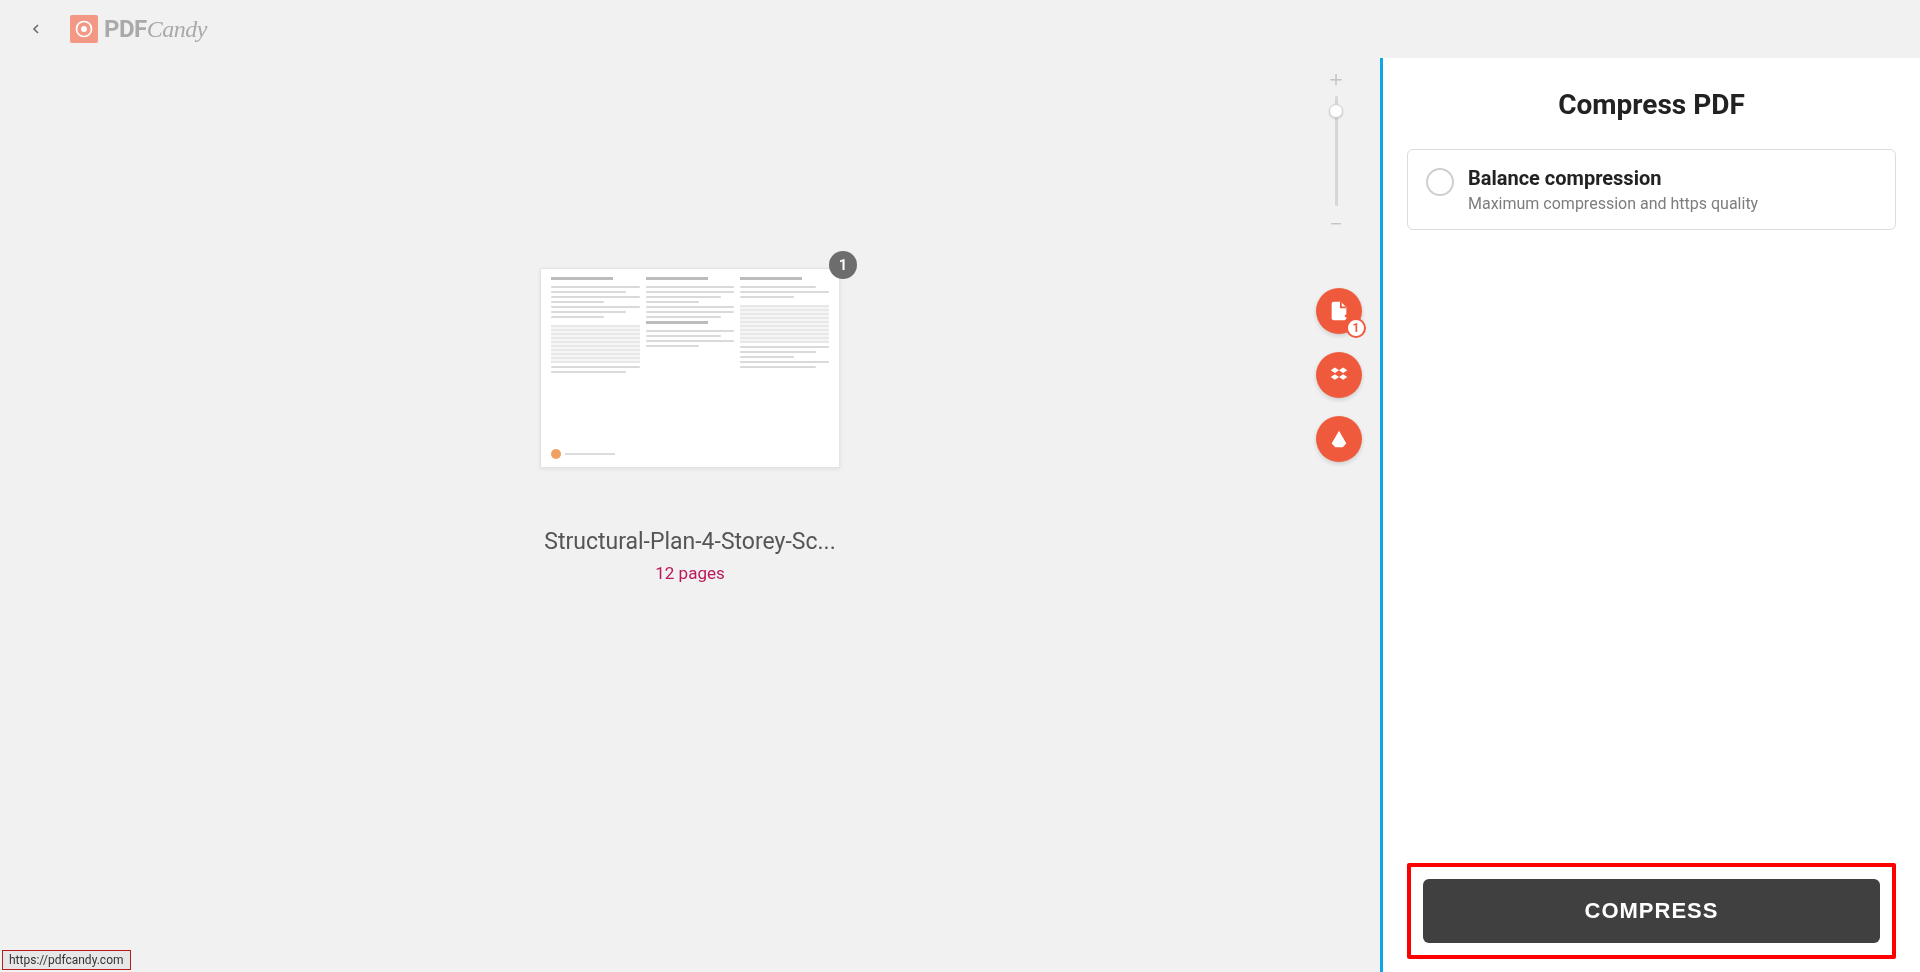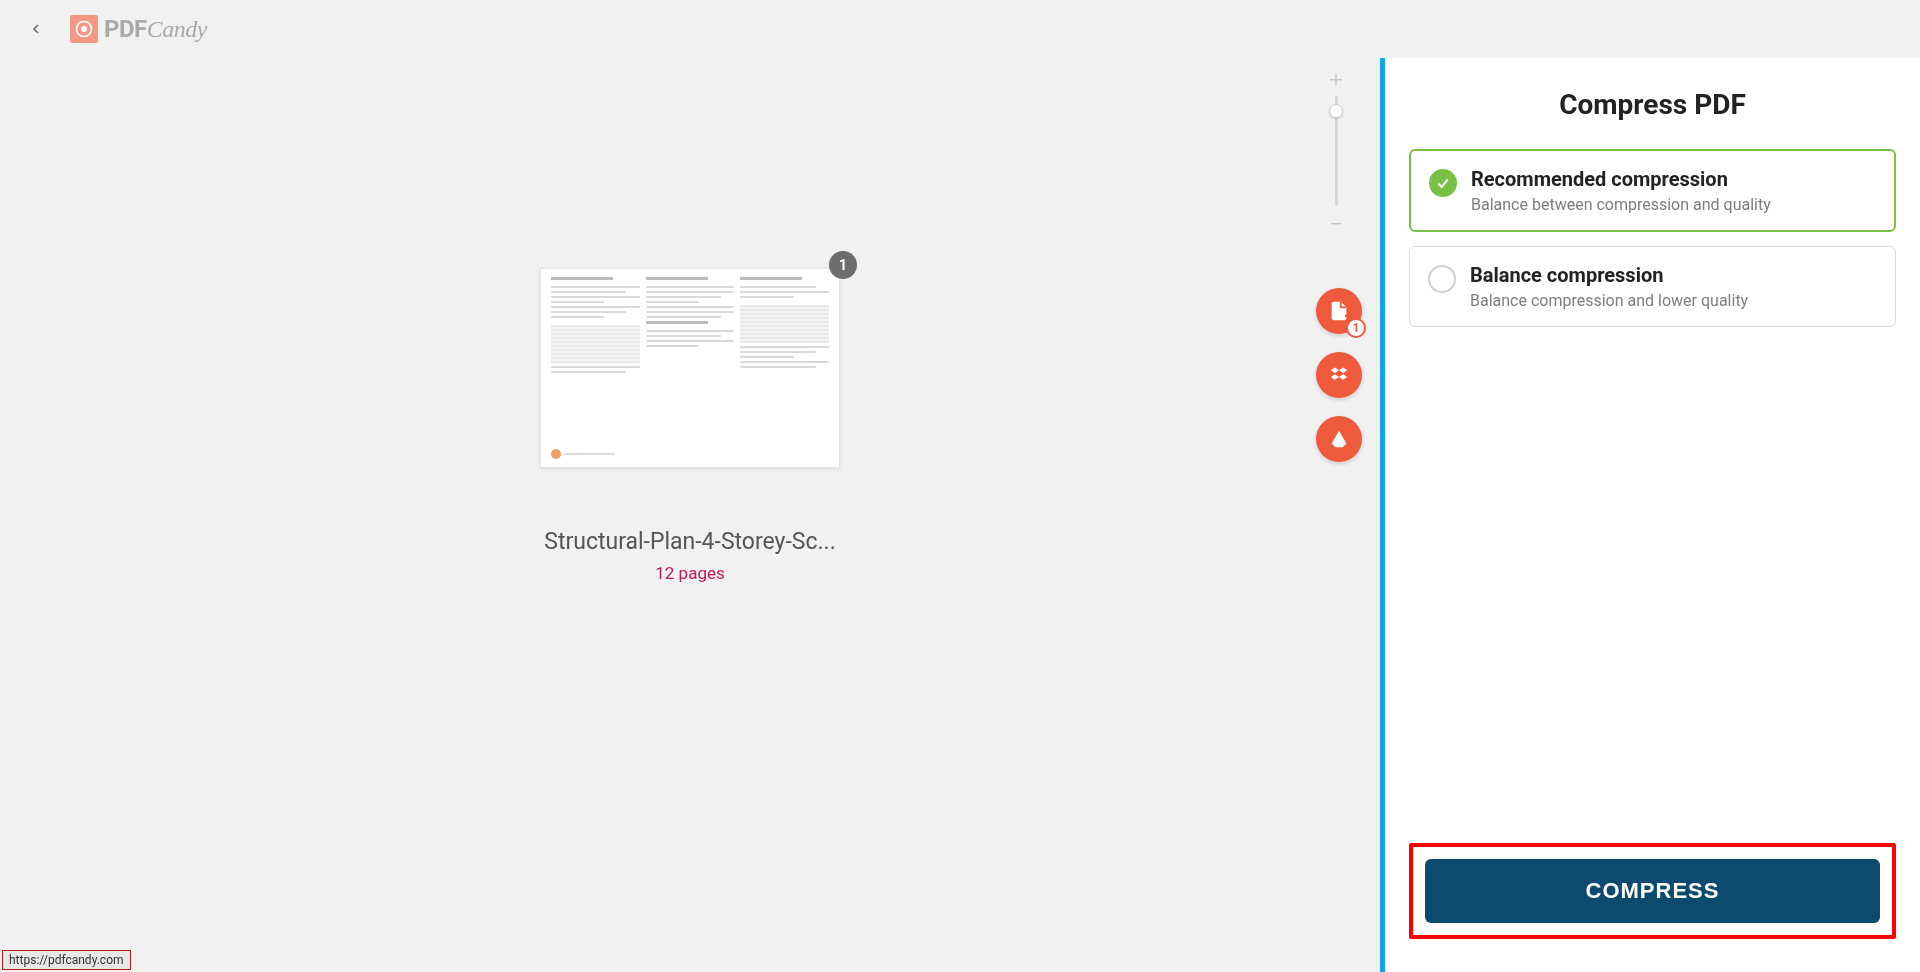--- a/index.html
+++ b/index.html
@@ -42,32 +42,32 @@
   .zoom .track { width:3px; height:110px; background:#d6d6d6; border-radius:2px; position:relative;}
   .zoom .thumb-dot { position:absolute; top:8px; left:50%; transform:translateX(-50%); width:14px; height:14px; background:#fff; border:1px solid #d0d0d0; border-radius:50%; box-shadow:0 1px 2px rgba(0,0,0,0.15);}
 
   
   .rail { position:absolute; right:18px; top:230px; display:flex; flex-direction:column; gap:18px; align-items:center;}
   .rail-btn { width:46px; height:46px; border-radius:50%; background:#f05a3c; display:flex; align-items:center; justify-content:center; cursor:pointer; position:relative; box-shadow:0 2px 4px rgba(0,0,0,0.15);}
   .rail-btn svg { width:22px; height:22px; fill:#fff;}
   .rail-btn .count { position:absolute; right:-4px; bottom:-4px; width:20px; height:20px; border-radius:50%; background:#fff; border:2px solid #f05a3c; color:#f05a3c; font-size:12px; font-weight:700; display:flex; align-items:center; justify-content:center;}
 
   
-  .sidebar { width:540px; background:#fff; border-left:5px solid #0ea5e9; display:flex; flex-direction:column; padding:30px 24px 33px 24px;}
+  .sidebar { width:540px; background:#fff; border-left:3px solid #0ea5e9; display:flex; flex-direction:column; padding:30px 24px 13px 24px;}
   .sidebar h1 { text-align:center; font-size:28px; font-weight:700; color:#222; margin-bottom:28px;}
   .option { border:1px solid #dcdcdc; border-radius:6px; padding:16px 18px; display:flex; align-items:flex-start; gap:14px; margin-bottom:14px; cursor:pointer;}
   .option.selected { border:2px solid #77c043;}
   .option .radio { width:28px; height:28px; border-radius:50%; border:2px solid #cfcfcf; flex:none; margin-top:2px;}
   .option.selected .radio { background:#77c043; border-color:#77c043; display:flex; align-items:center; justify-content:center;}
   .option.selected .radio svg { width:16px; height:16px; stroke:#fff; stroke-width:3; fill:none;}
   .option .texts .t1 { font-size:20px; font-weight:700; color:#222;}
   .option .texts .t2 { font-size:16px; color:#7d7d7d; margin-top:4px;}
   .sidebar .spacer { flex:1; }
   .compress-wrap { border:4px solid #ff0000; padding:12px; border-radius:2px;}
-  .compress-btn { width:100%; height:64px; background:#0c4a6e; color:#fff; font-size:22px; font-weight:700; letter-spacing:1px; border:none; border-radius:6px; cursor:pointer;}
+  .compress-btn { width:100%; height:64px; background:#404040; color:#fff; font-size:22px; font-weight:700; letter-spacing:1px; border:none; border-radius:6px; cursor:pointer;}
 
   
   .status-url { position:fixed; left:2px; bottom:2px; background:#e7e7e7; border:1px solid #b91c1c; font-size:12px; color:#333; padding:2px 6px;}
 </style>
 </head>
 <body>
 
 <div class="topbar">
   <div class="back-btn">
     <svg viewBox="0 0 24 24" fill="none" stroke="currentColor" stroke-width="2.5">
@@ -173,37 +173,26 @@
       </div>
       <div class="doc-title">Structural-Plan-4-Storey-Sc...</div>
       <div class="doc-pages">12 pages</div>
     </div>
 
   </div>
 
   <div class="sidebar">
     <h1>Compress PDF</h1>
 
-    <div class="option selected">
-      <div class="radio">
-        <svg viewBox="0 0 24 24">
-            <polyline points="5 13 10 18 19 7"></polyline>
-          </svg>
-      </div>
-      <div class="texts">
-        <div class="t1">Recommended compression</div>
-        <div class="t2">Balance between compression and quality</div>
-      </div>
-    </div>
 
     <div class="option">
       <div class="radio"></div>
       <div class="texts">
         <div class="t1">Balance compression</div>
-        <div class="t2">Balance compression and lower quality</div>
+        <div class="t2">Maximum compression and https quality</div>
       </div>
     </div>
 
     <div class="spacer"></div>
 
     <div class="compress-wrap">
       <button class="compress-btn">COMPRESS</button>
     </div>
   </div>
 

